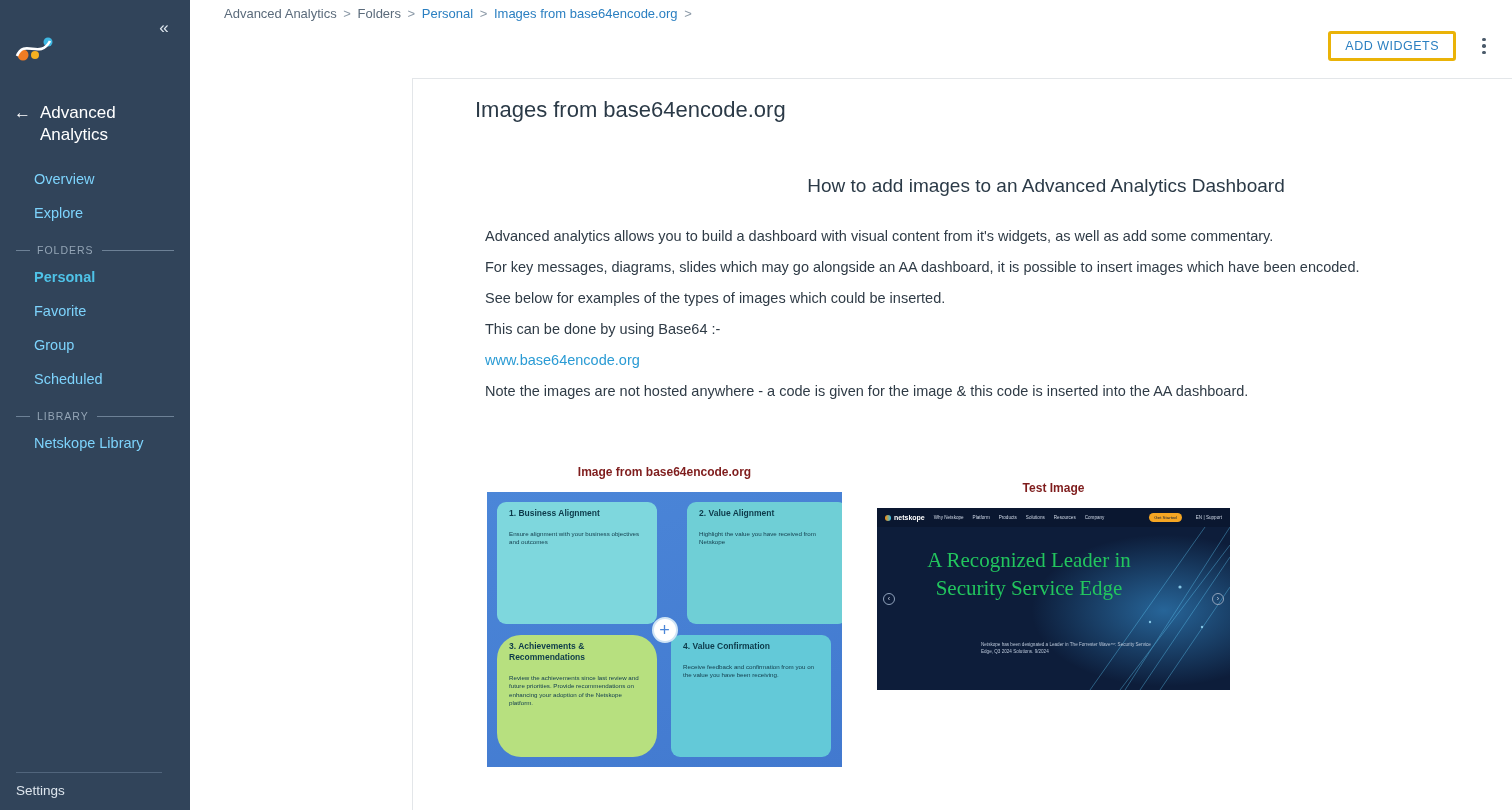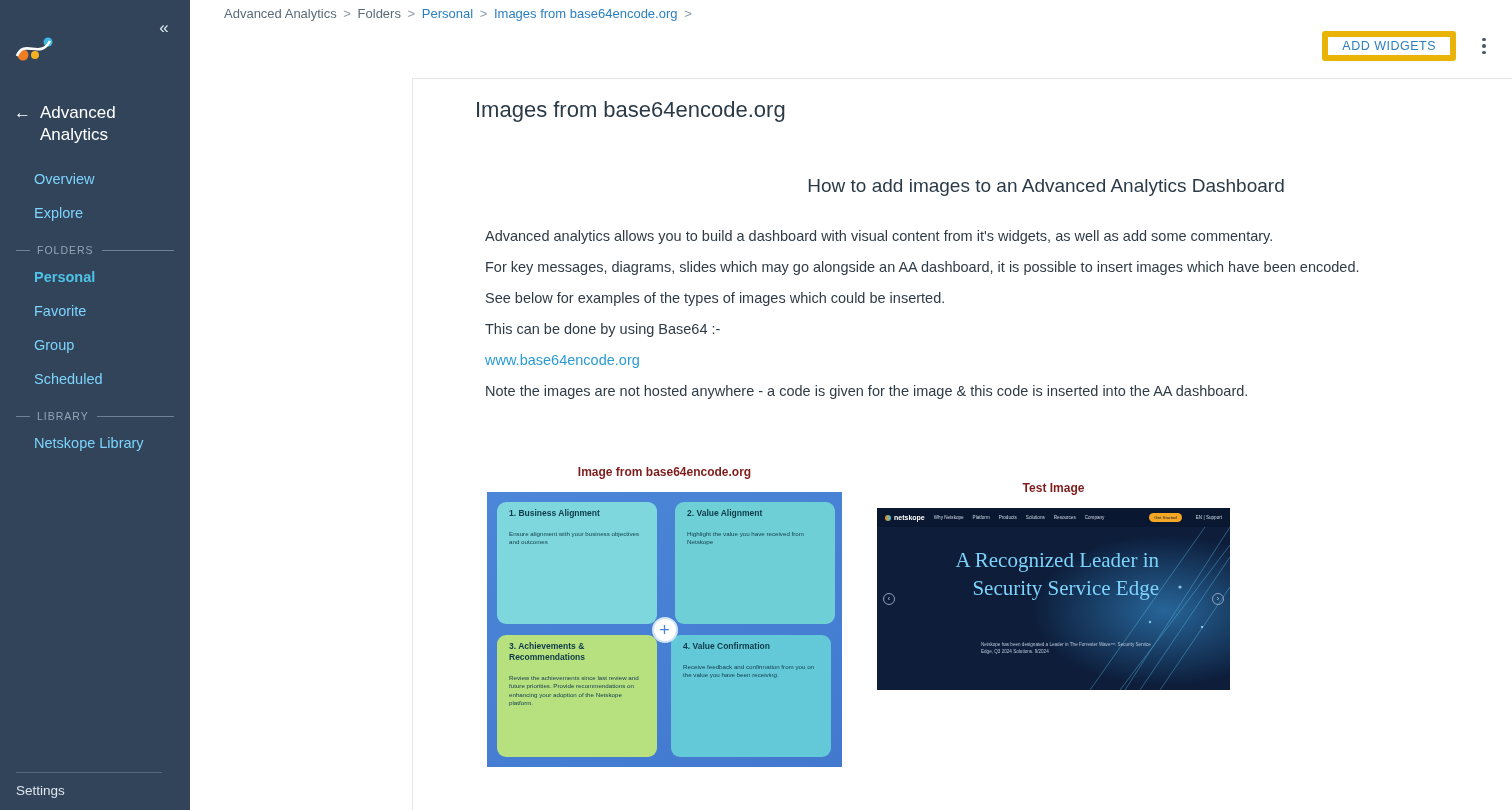--- a/index.html
+++ b/index.html
@@ -125,21 +125,21 @@
   .topbar {
     position: absolute;
     left: 0; right: 0; top: 28px;
     height: 50px;
   }
   .add-widgets-btn {
     position: absolute;
     right: 56px; top: 3px;
     height: 30px;
     padding: 0 14px;
-    border: 6px solid #eab308;
+    border: 3px solid #eab308;
     border-radius: 3px;
     background: #ffffff;
     color: #2a7fc1;
     font-size: 12.5px;
     letter-spacing: .5px;
     display: flex; align-items: center;
     cursor: pointer;
   }
   .kebab {
     width: 20px;
@@ -241,22 +241,22 @@
     font-weight: bold;
     margin-bottom: 11px;
     line-height: 11px;
   }
   .quad .qb {
     font-size: 6.2px;
     line-height: 8.4px;
     color: #15404f;
   }
   .q1 { left: 10px;  top: 10px;    width: 160px; height: 122px; background: #7ed7dd; }
-  .q2 { left: 188px; top: 10px;    width: 160px; height: 122px; background: #6fcfd6; }
-  .q3 { left: 10px;  top: 143px;   width: 160px; height: 122px; background: #b7e07f; }
+  .q2 { left: 200px; top: 10px;    width: 160px; height: 122px; background: #6fcfd6; }
+  .q3 { left: 10px;  top: 143px;   width: 160px; height: 122px; background: #b7e07f; border-radius: 24px; }
   .q4 { left: 184px; top: 143px;   width: 160px; height: 122px; background: #63c9d8; }
   .plus-badge {
     position: absolute;
     left: 50%; top: 50%;
     transform: translate(-50%,-50%);
     width: 26px; height: 26px;
     border-radius: 50%;
     background: #ffffff;
     border: 2px solid #cfe4f5;
     color: #4b86d8;
@@ -314,24 +314,24 @@
   }
   .banner-lines {
     position: absolute;
     right: 0; top: 19px;
     width: 200px; height: 163px;
   }
   .banner-h1 {
     position: absolute;
     left: 22px; top: 38px;
     width: 260px;
-    color: #7dd3fc;
+    color: #22c55e;
     font-size: 21px;
     line-height: 28px;
-    text-align: right;
+    text-align: center;
     font-family: "Liberation Serif", serif;
   }
   .banner-sub {
     position: absolute;
     left: 104px; top: 133px;
     width: 170px;
     color: #b9c6d8;
     font-size: 4.6px;
     line-height: 7px;
     text-align: left;

